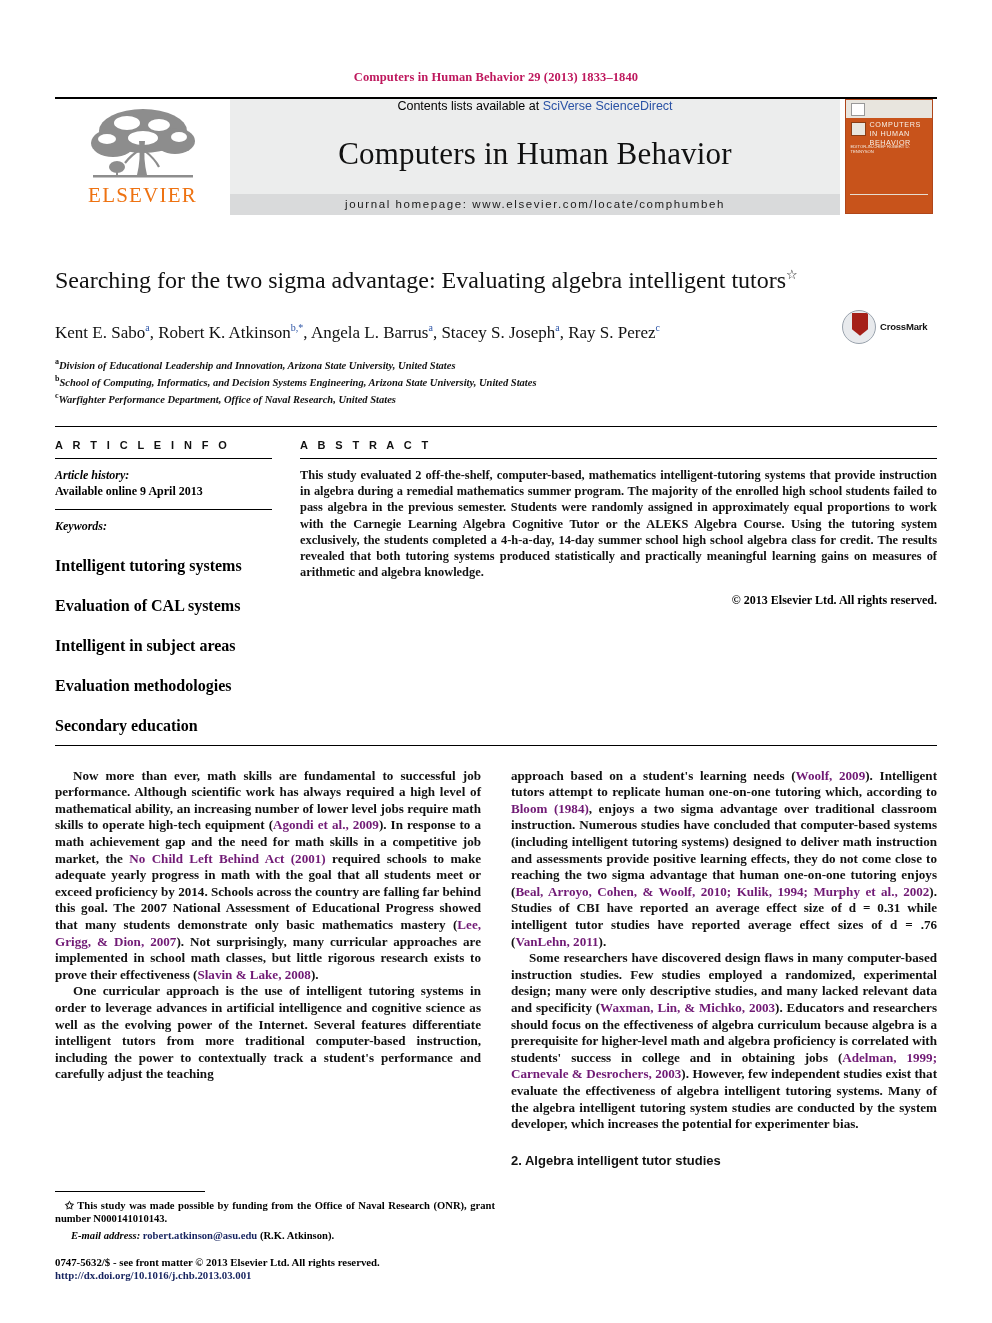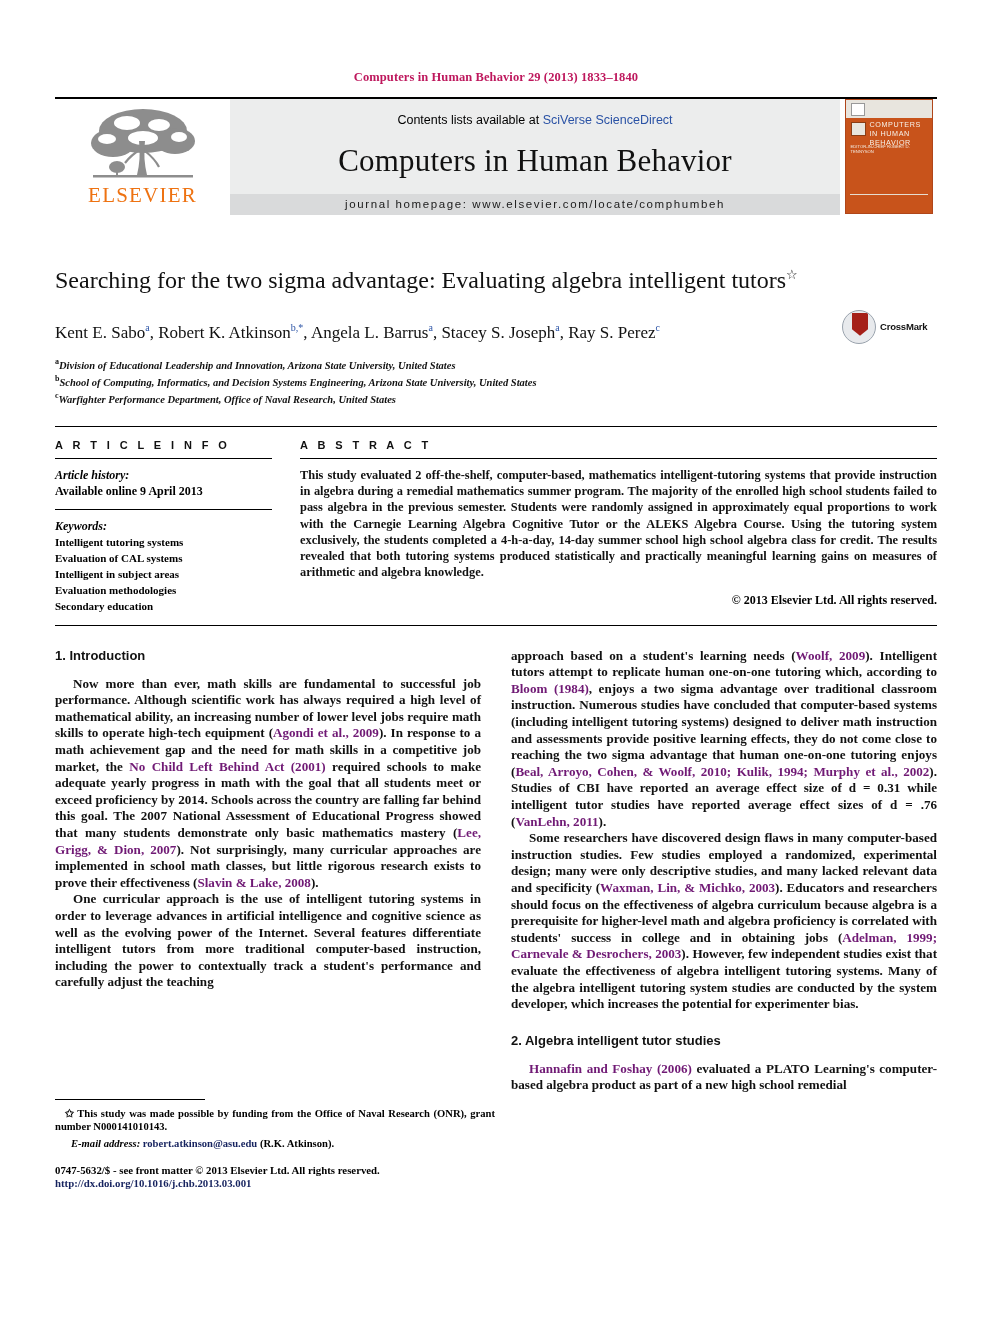--- a/index.html
+++ b/index.html
@@ -52,21 +52,21 @@
     line-height: 1;
     margin-top: -2px;
   }
   .banner-center {
     flex: 1 1 auto;
     background: #eceded;
     display: flex;
     flex-direction: column;
     align-items: center;
     justify-content: space-between;
-    padding: 14px 0 0 0;
+    padding: 0 0 0 0;
   }
   .contents-line {
     font-family: "Liberation Sans", sans-serif;
     font-size: 12.5px;
     color: #000;
   }
   .contents-line .sd-link { color: #2a52a5; }
   .journal-title {
     font-family: "Liberation Serif", serif;
     font-size: 31px;
@@ -168,21 +168,21 @@
   .col-abstract { flex: 1 1 auto; }
   .sec-head {
     font-family: "Liberation Sans", sans-serif;
     font-size: 11px; font-weight: bold; letter-spacing: 3.4px;
     color: #111; margin-bottom: 7px;
   }
   .hr-thin { border-top: 1.2px solid #000; margin: 0 0 8px 0; }
   .hr-thin-b { border-top: 1.2px solid #000; margin: 10px 0 8px 0; }
   .italic-label { font-style: italic; font-weight: bold; font-size: 12px; line-height: 16px;}
   .info-line { font-size: 12px; line-height: 16px; font-weight: bold; }
-  .kw { font-size: 11px; line-height: 16px; font-weight: bold; }
+  .kw { font-size: 16px; line-height: 16px; font-weight: bold; margin-top: 24px; }
   .abstract-text {
     font-size: 12.4px; line-height: 16.3px; text-align: justify;
     font-weight: bold; color: #111;
   }
   .copyright {
     text-align: right; font-size: 12px; font-weight: bold;
     margin-top: 12px;
   }
   .band-bottom { border-top: 1.5px solid #000; margin-top: 11px; }
 
@@ -314,38 +314,36 @@
         <div class="copyright">© 2013 Elsevier Ltd. All rights reserved.</div>
       </div>
 
     </div>
     <div class="band-bottom"></div>
   </div>
 
   <div class="body-cols">
 
     <div class="bcol" style="padding-bottom:200px;">
-      <h2 class="section-head">1. Introduction</h2>
       <p class="body-p">Now more than ever, math skills are fundamental to successful job performance. Although scientific work has always required a high level of mathematical ability, an increasing number of lower level jobs require math skills to operate high-tech equipment (<span class="ref">Agondi et al., 2009</span>). In response to a math achievement gap and the need for math skills in a competitive job market, the <span class="ref">No Child Left Behind Act (2001)</span> required schools to make adequate yearly progress in math with the goal that all students meet or exceed proficiency by 2014. Schools across the country are falling far behind this goal. The 2007 National Assessment of Educational Progress showed that many students demonstrate only basic mathematics mastery (<span class="ref">Lee, Grigg, &amp; Dion, 2007</span>). Not surprisingly, many curricular approaches are implemented in school math classes, but little rigorous research exists to prove their effectiveness (<span class="ref">Slavin &amp; Lake, 2008</span>).</p>
       <p class="body-p">One curricular approach is the use of intelligent tutoring systems in order to leverage advances in artificial intelligence and cognitive science as well as the evolving power of the Internet. Several features differentiate intelligent tutors from more traditional computer-based instruction, including the power to contextually track a student's performance and carefully adjust the teaching</p>
 
       <div class="footnotes">
         <div class="fn-rule"></div>
         <p class="fn"><span class="ind"></span><span>✩</span> <span>This study was made possible by funding from the Office of Naval Research (ONR), grant number N000141010143.</span></p>
         <p class="fn-email"><i>E-mail address:</i> <span class="mail">robert.atkinson@asu.edu</span> <span>(R.K. Atkinson).</span></p>
 
         <div class="footer-block">
           <div class="footer-line">0747-5632/$ - see front matter © 2013 Elsevier Ltd. All rights reserved.</div>
           <div class="doi">http://dx.doi.org/10.1016/j.chb.2013.03.001</div>
         </div>
       </div>
     </div>
 
     <div class="bcol">
       <p class="body-p" style="text-indent:0">approach based on a student's learning needs (<span class="ref">Woolf, 2009</span>). Intelligent tutors attempt to replicate human one-on-one tutoring which, according to <span class="ref">Bloom (1984)</span>, enjoys a two sigma advantage over traditional classroom instruction. Numerous studies have concluded that computer-based systems (including intelligent tutoring systems) designed to deliver math instruction and assessments provide positive learning effects, they do not come close to reaching the two sigma advantage that human one-on-one tutoring enjoys (<span class="ref">Beal, Arroyo, Cohen, &amp; Woolf, 2010; Kulik, 1994; Murphy et al., 2002</span>). Studies of CBI have reported an average effect size of d = 0.31 while intelligent tutor studies have reported average effect sizes of d = .76 (<span class="ref">VanLehn, 2011</span>).</p>
       <p class="body-p">Some researchers have discovered design flaws in many computer-based instruction studies. Few studies employed a randomized, experimental design; many were only descriptive studies, and many lacked relevant data and specificity (<span class="ref">Waxman, Lin, &amp; Michko, 2003</span>). Educators and researchers should focus on the effectiveness of algebra curriculum because algebra is a prerequisite for higher-level math and algebra proficiency is correlated with students' success in college and in obtaining jobs (<span class="ref">Adelman, 1999; Carnevale &amp; Desrochers, 2003</span>). However, few independent studies exist that evaluate the effectiveness of algebra intelligent tutoring systems. Many of the algebra intelligent tutoring system studies are conducted by the system developer, which increases the potential for experimenter bias.</p>
       <h2 class="section-head spaced">2. Algebra intelligent tutor studies</h2>
-      <p class="body-p"><span class="ref">Hannafin and Foshay (2006)</span> evaluated a PLATO Learning's computer-based algebra product as part of a new high school remedial</p>
     </div>
 
   </div>
 
 </div>
 
 </body></html>

